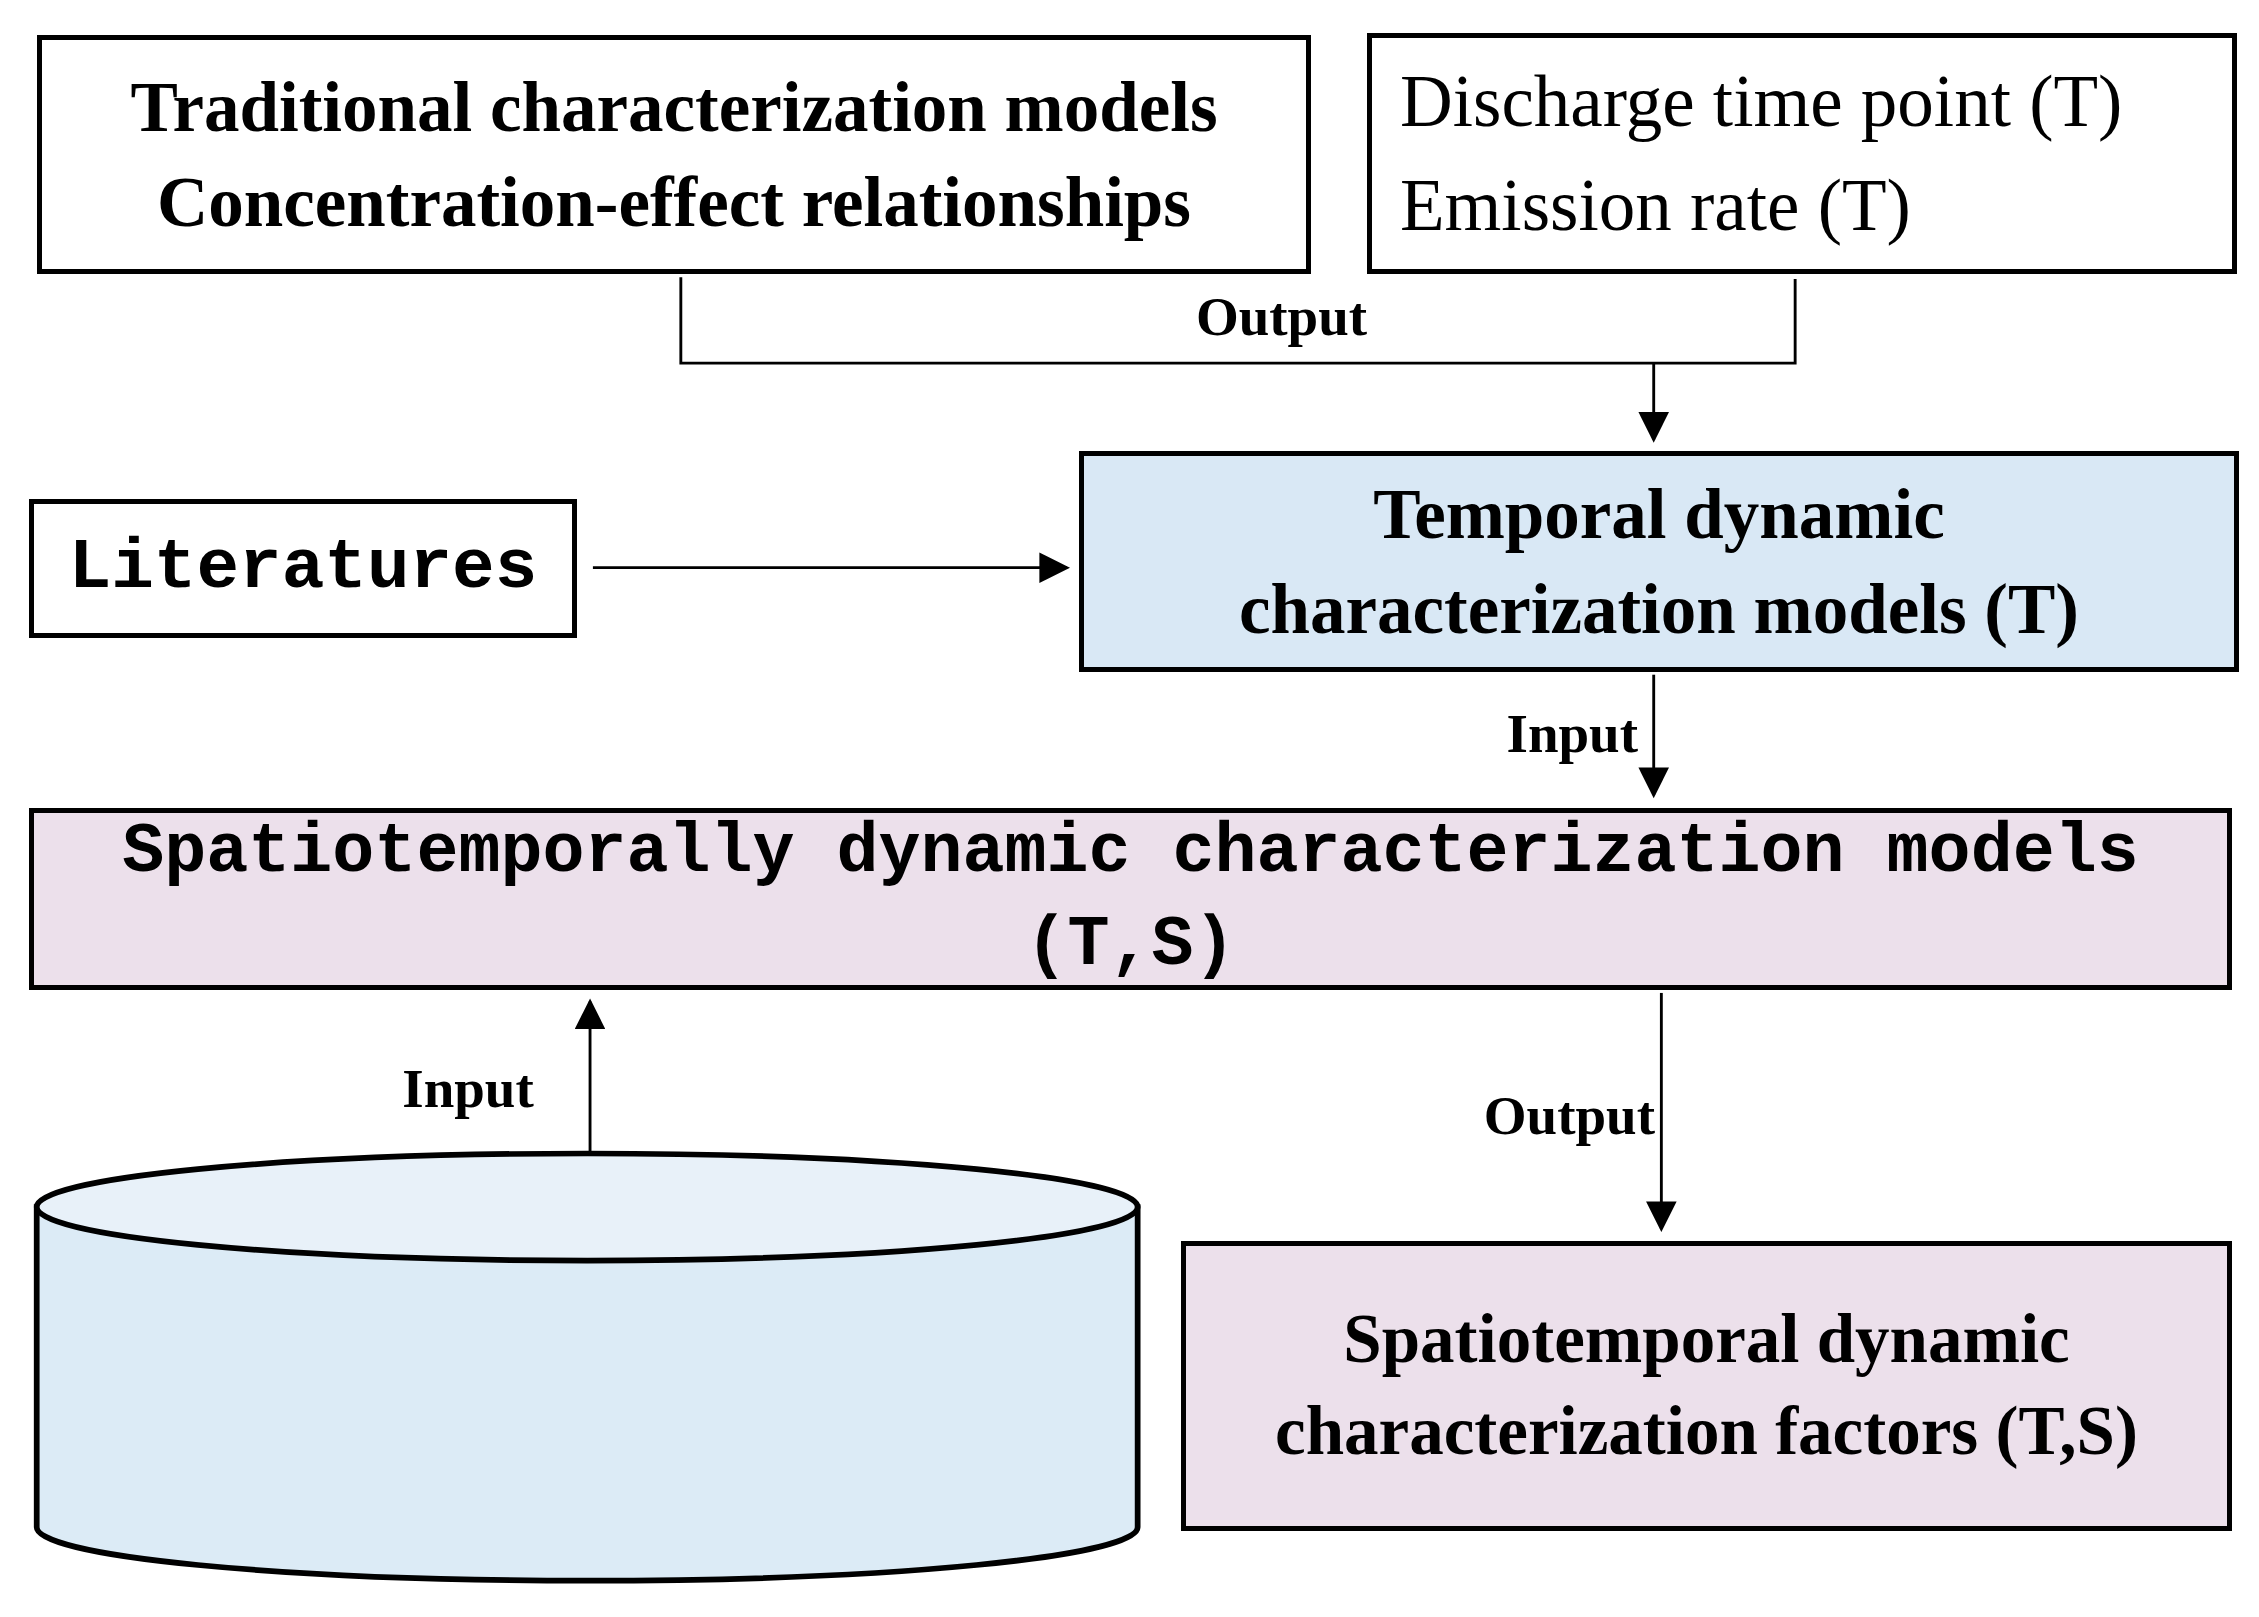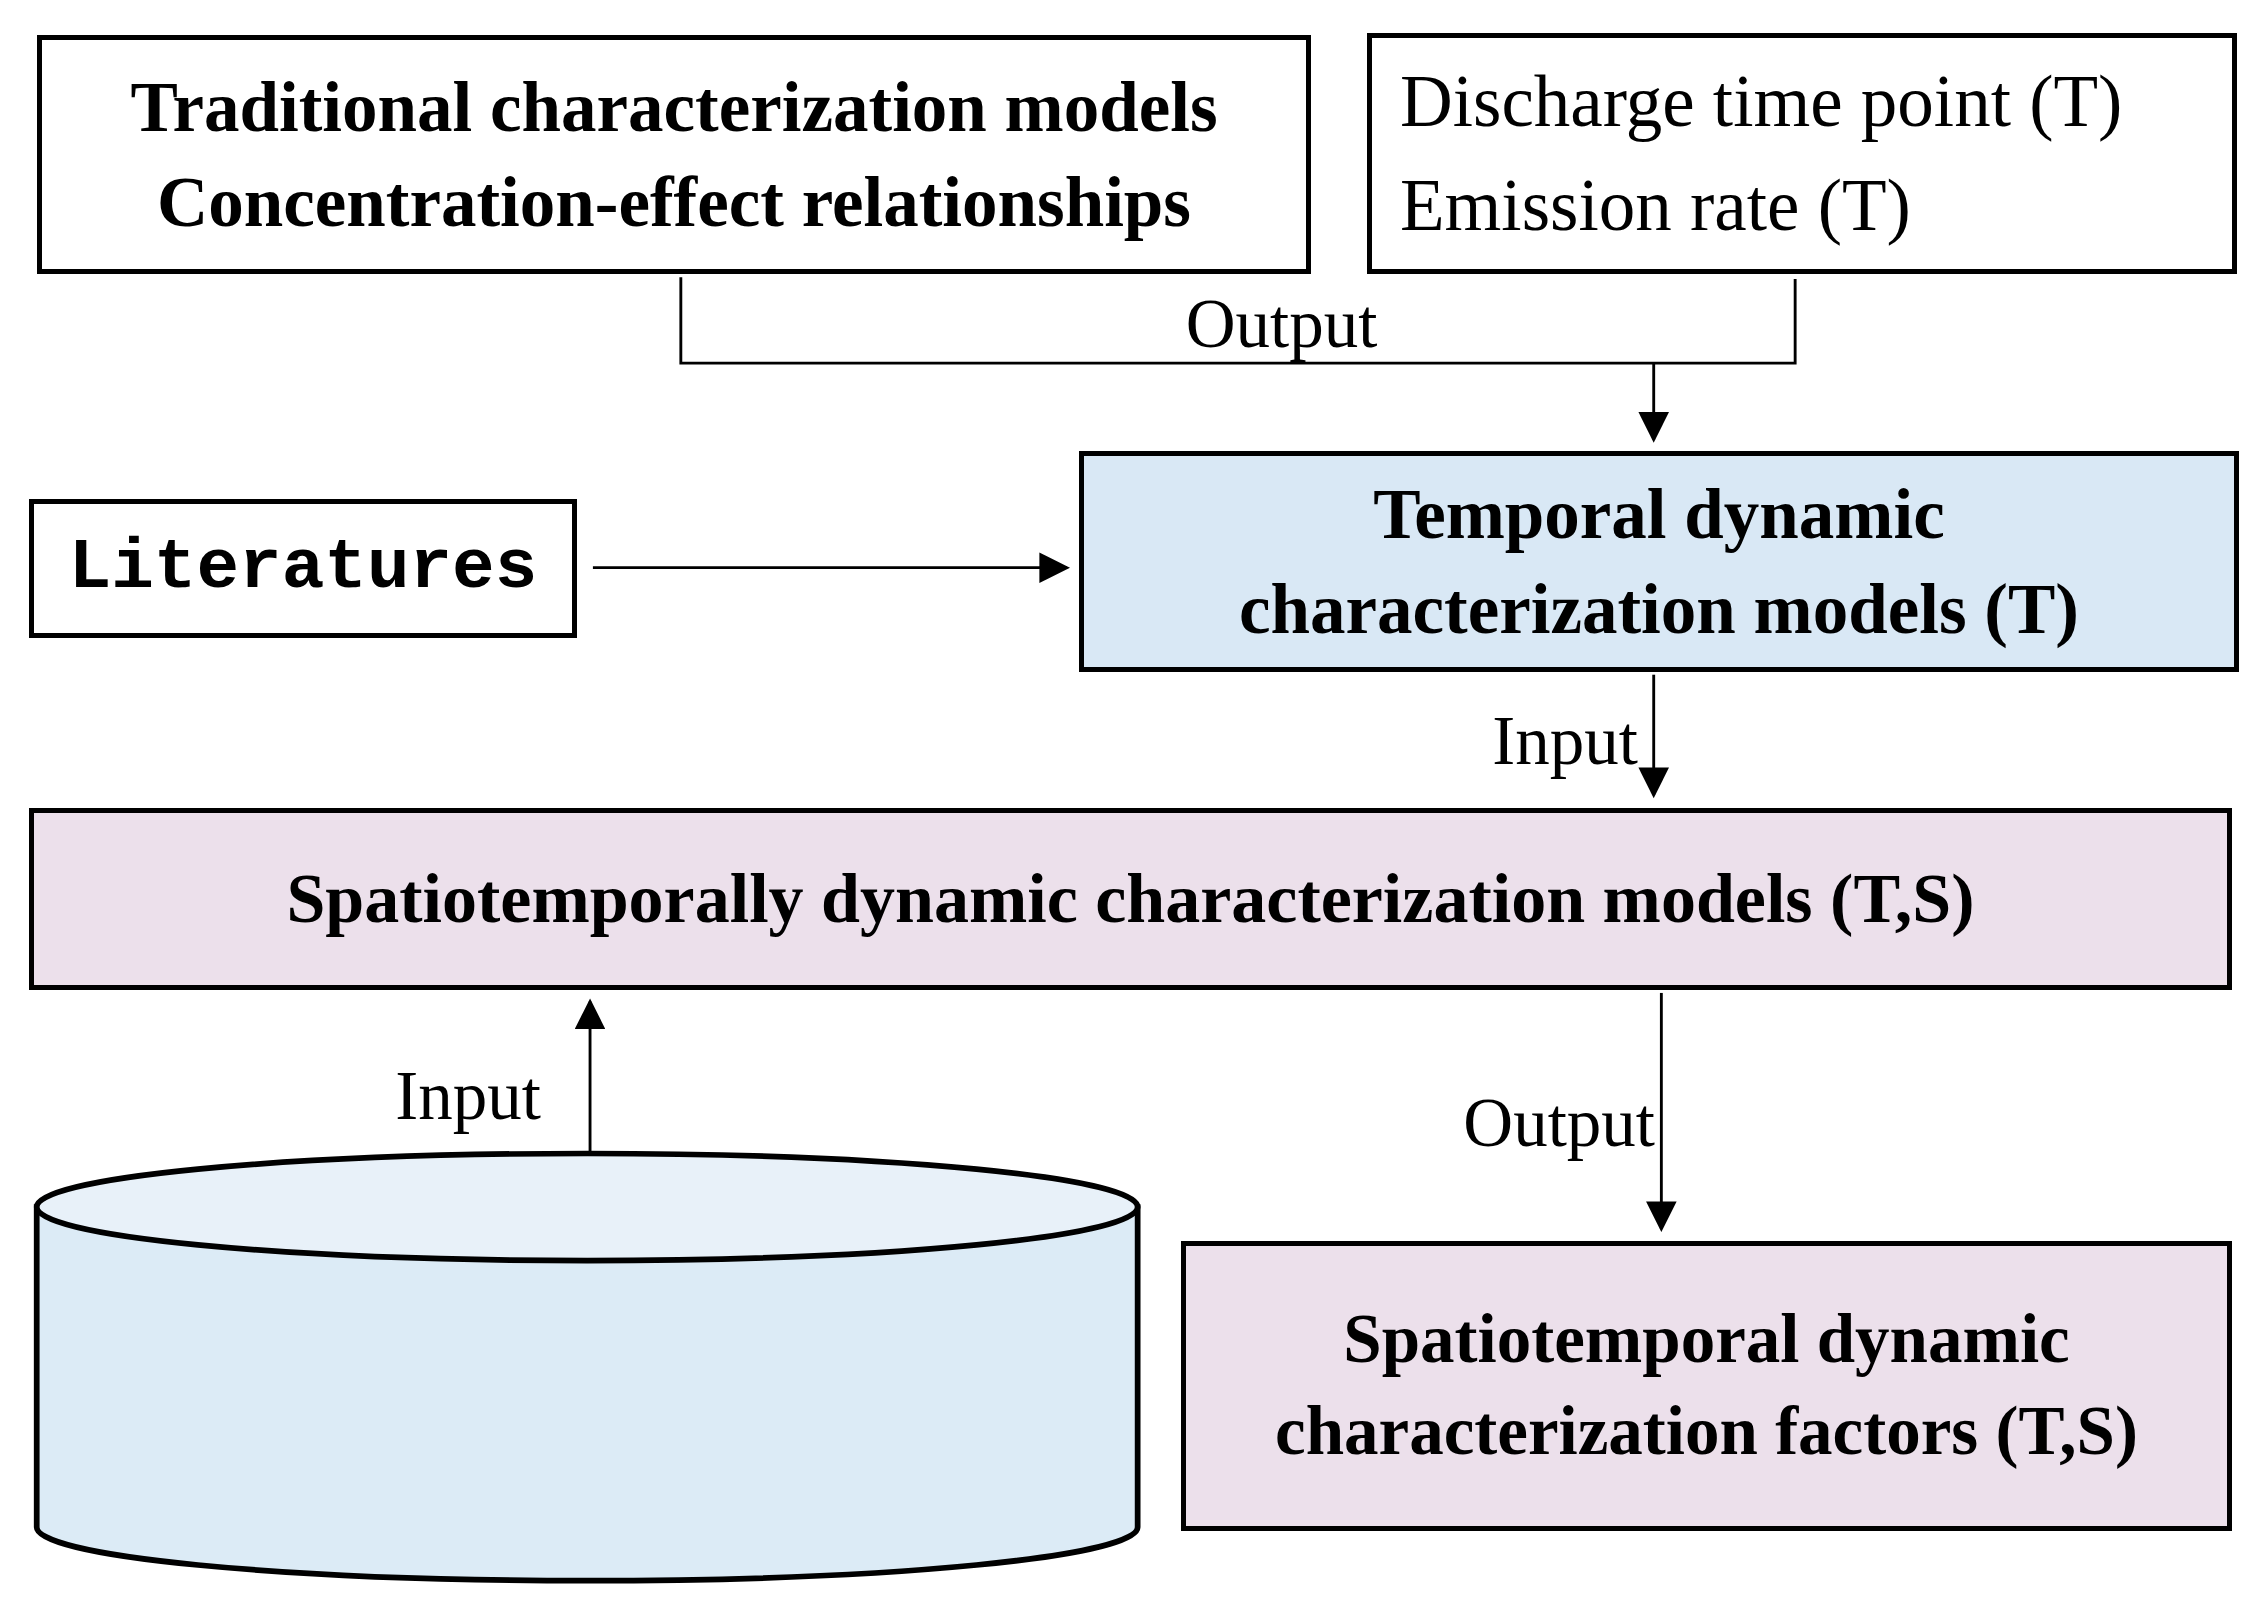--- a/index.html
+++ b/index.html
@@ -44,22 +44,22 @@
     text-align: left;
     padding-left: 28px;
     font-size: 73px;
     line-height: 1.42;
   }
   .box.blue   { background: #d9e8f5; }
   .box.pink   { background: #ece0eb; }
   .box.wide   { font-size: 70px; }
   .label {
     position: absolute;
-    font-size: 69px;
-    font-weight: normal;
+    font-size: 55px;
+    font-weight: bold;
     line-height: 1.1;
   }
   .label.center { text-align: center; }
   .label.right  { text-align: right; }
   .cyl-text {
     position: absolute;
     left: 57px;
     top: 1264px;
     width: 1059px;
     text-align: center;
@@ -103,21 +103,21 @@
 Concentration-effect relationships</div>
 
   <div class="box regular-left" style="left:1367px; top:33px; width:870px; height:241px;">Discharge time point (T)
 Emission rate (T)</div>
 
   <div class="box blue" style="left:1079px; top:451px; width:1160px; height:221px;">Temporal dynamic
 characterization models (T)</div>
 
   <div class="box" style="left:29px; top:499px; width:548px; height:139px;font-family:Liberation Mono, monospace;">Literatures</div>
 
-  <div class="box pink wide" style="left:29px; top:808px; width:2203px; height:182px;">Spatiotemporally dynamic characterization models (T,S)</div>
+  <div class="box pink wide" style="left:29px; top:808px; width:2203px; height:182px;font-family:Liberation Mono, monospace;">Spatiotemporally dynamic characterization models (T,S)</div>
 
   <div class="box pink" style="left:1181px; top:1241px; width:1051px; height:290px; font-size:69px;">Spatiotemporal dynamic
 characterization factors (T,S)</div>
 
 
   <div class="label center" style="left:1157px; top:287px; width:249px;">Output</div>
 
 
   <div class="label right" style="left:1391px; top:704px; width:247px;">Input</div>
 

